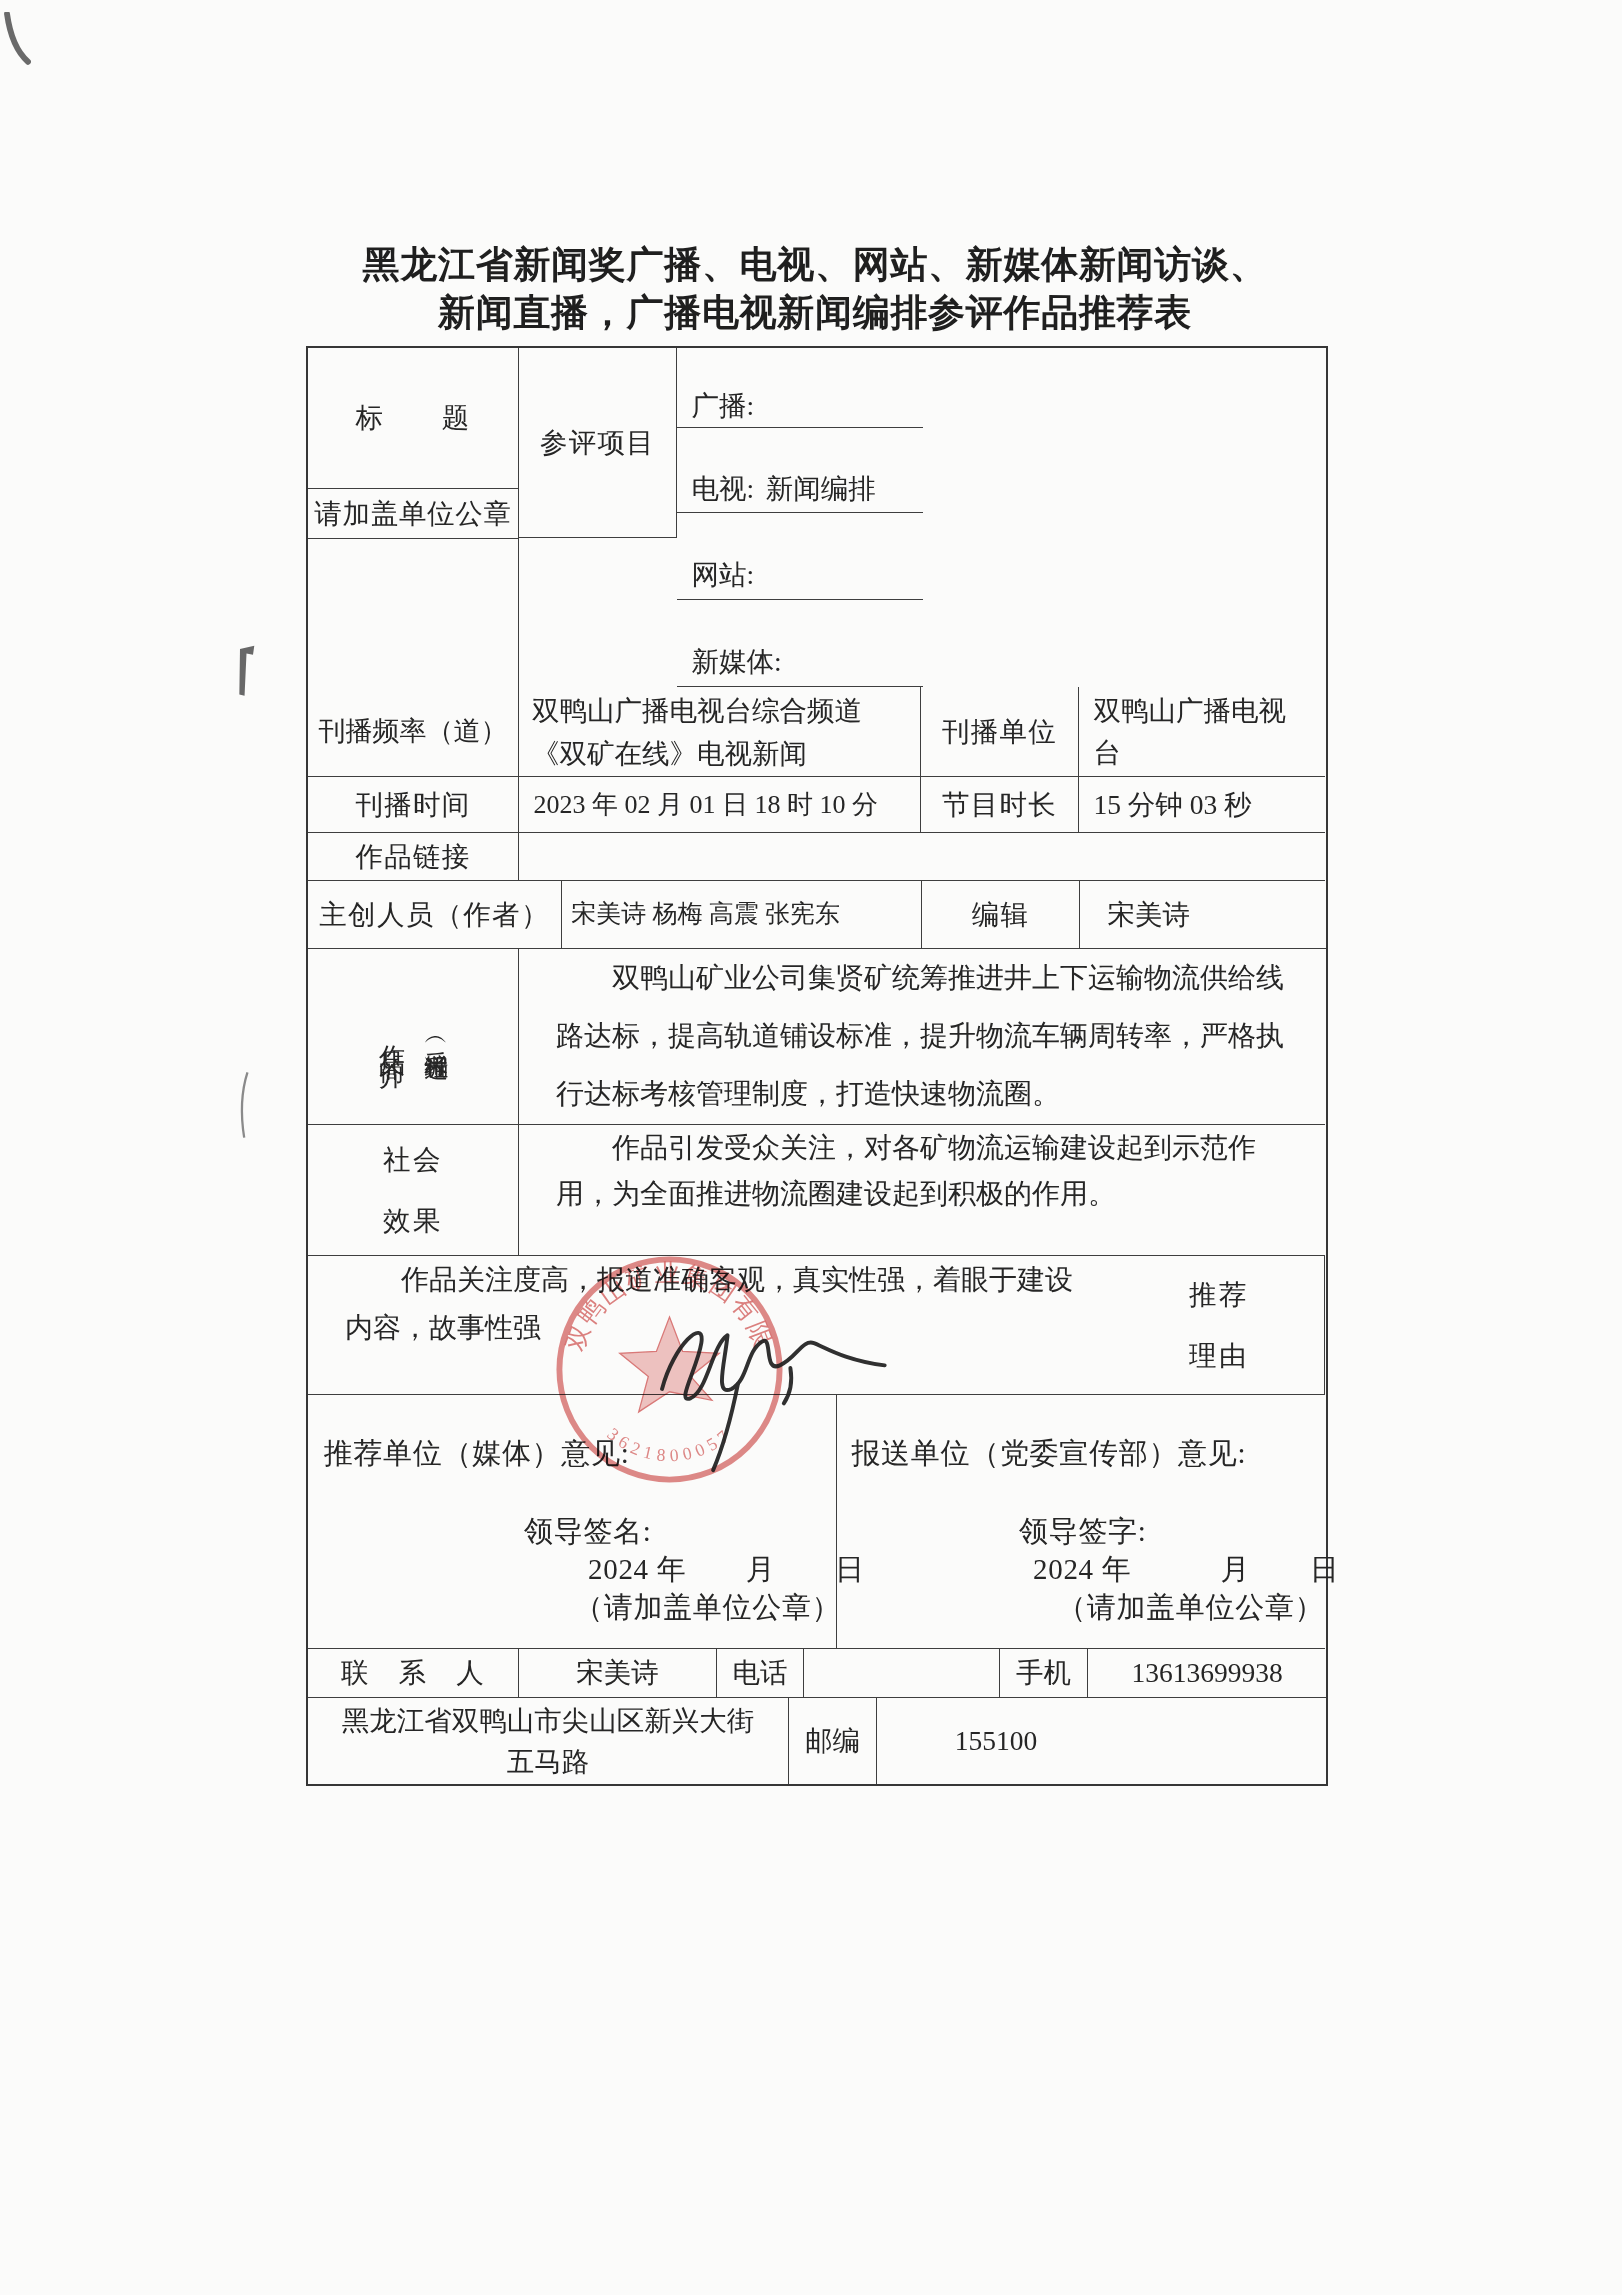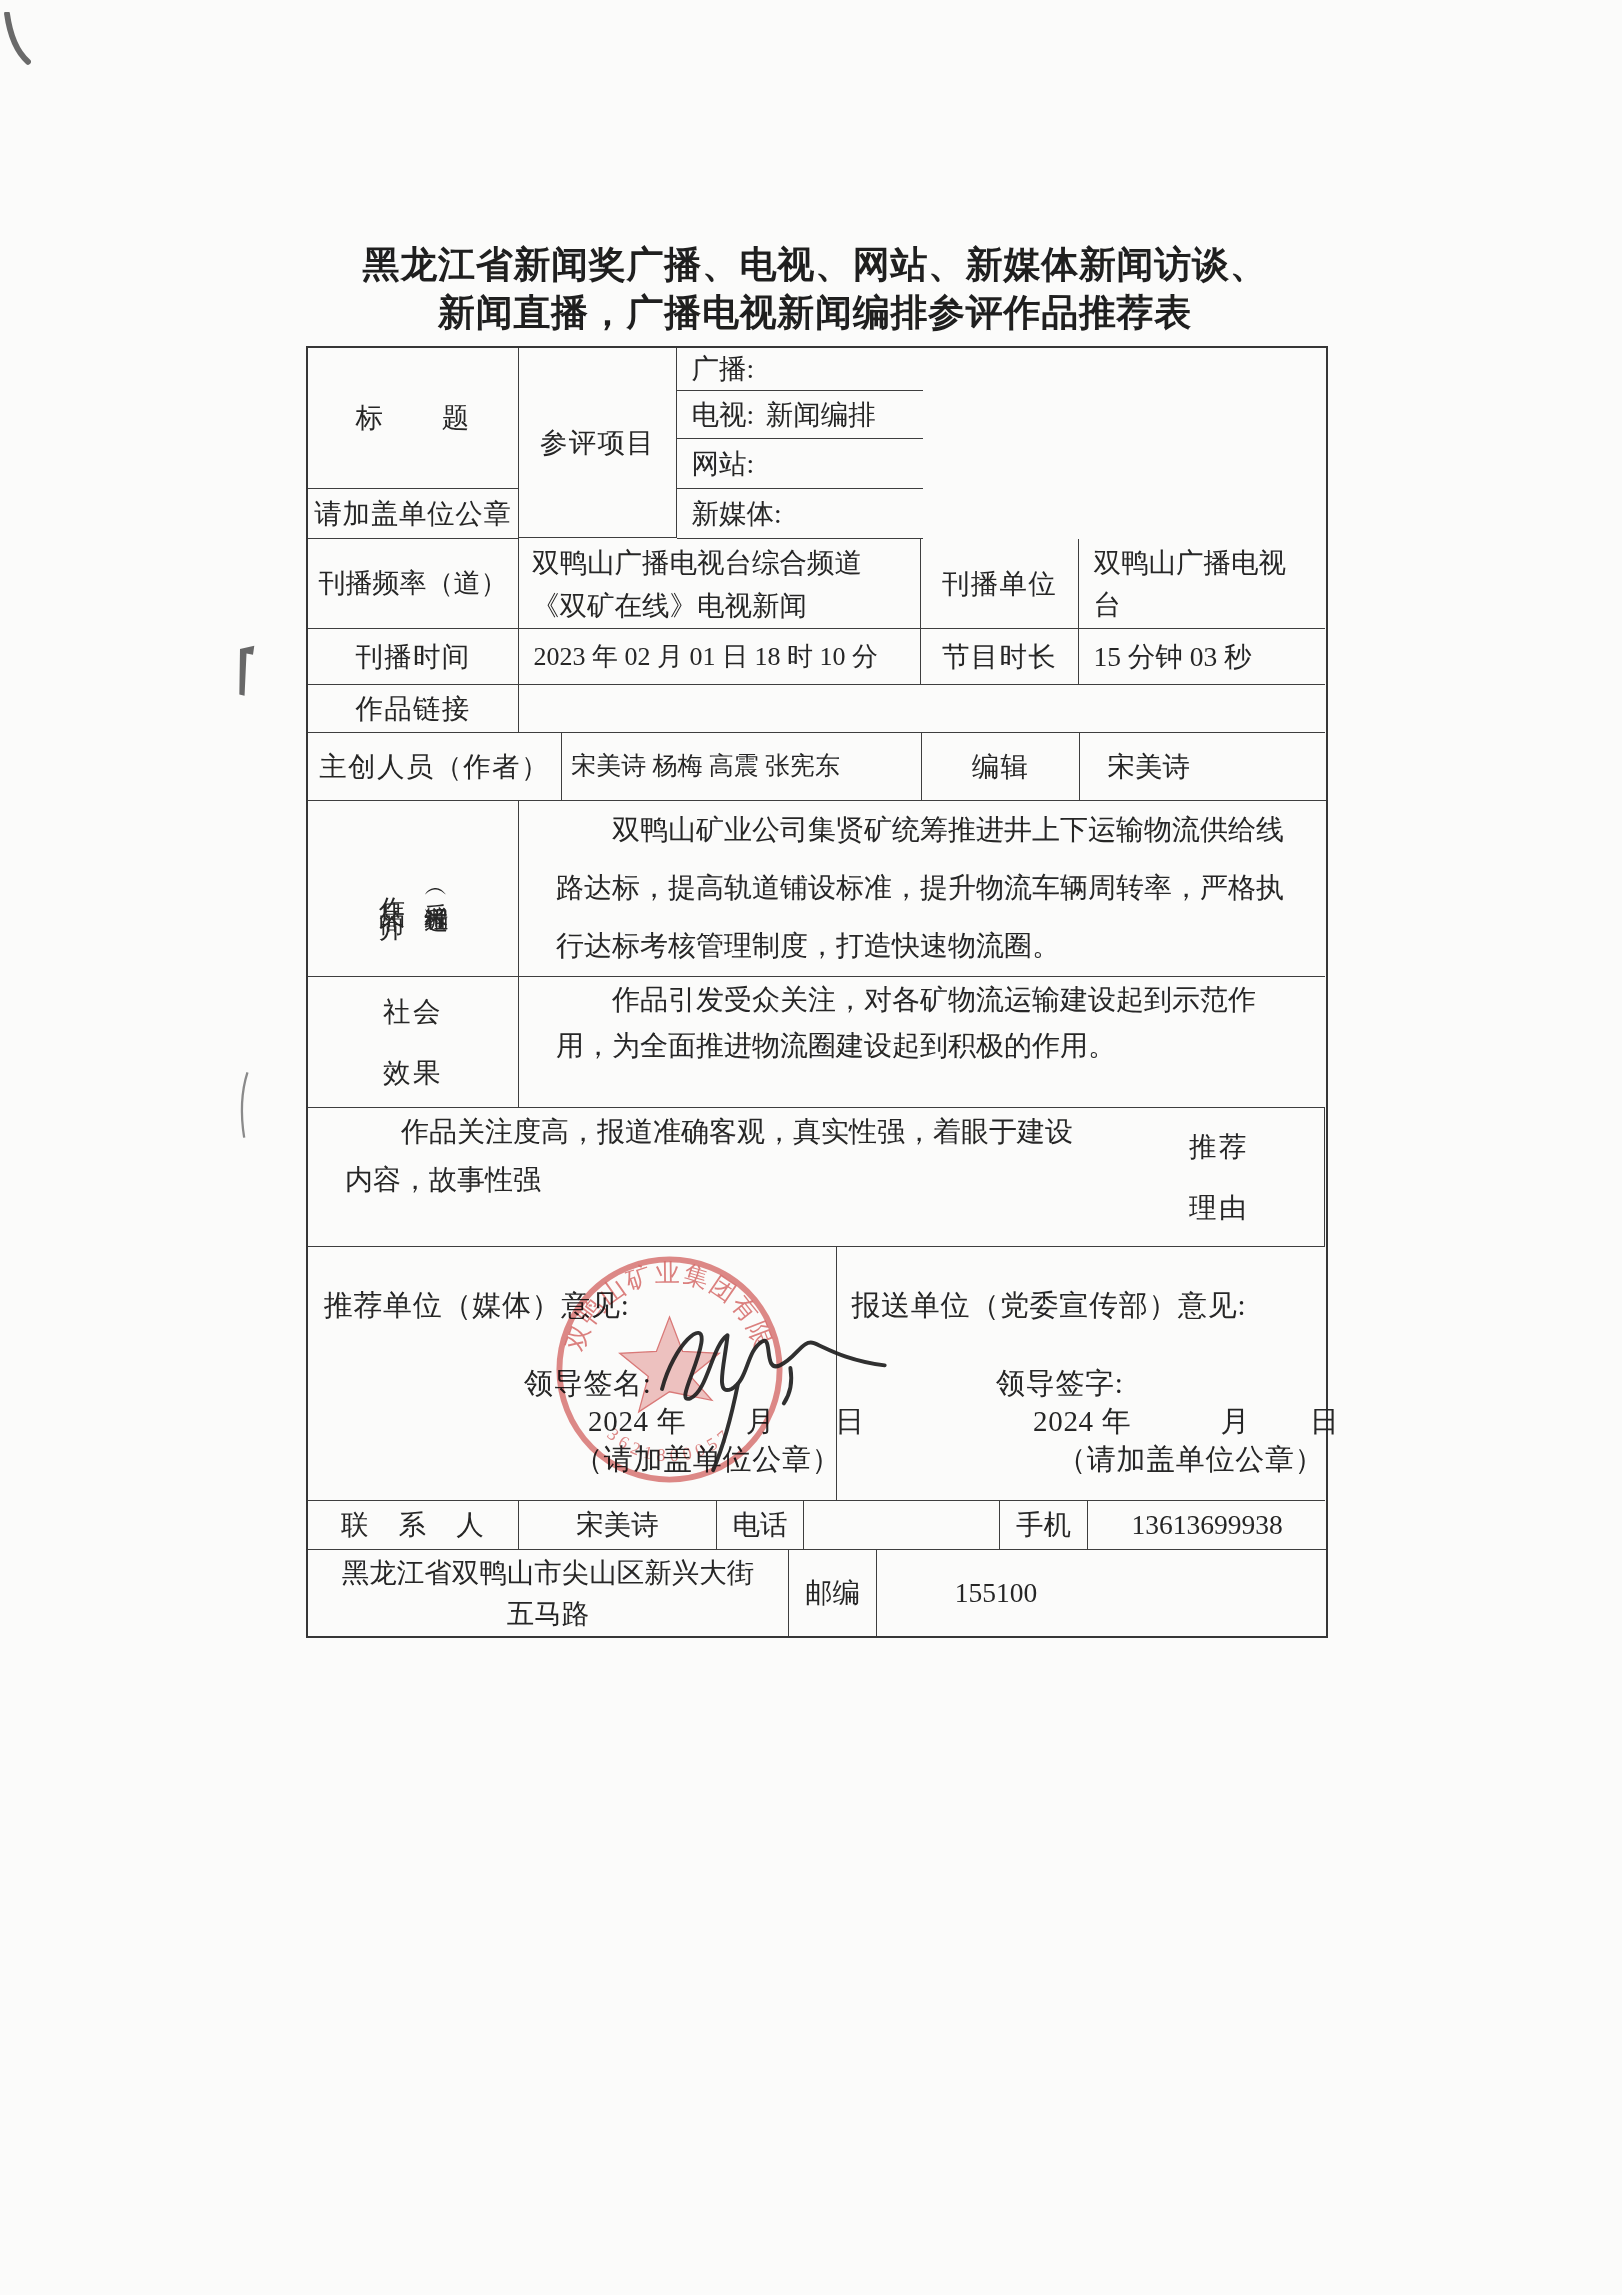--- a/index.html
+++ b/index.html
@@ -30,21 +30,21 @@
   .val{padding-left:14.4px;}
   .cell-titleval{
     align-items:flex-start; padding:17px 10.5px 0 13px;
     font-family:"Liberation Sans","DejaVu Sans",sans-serif;
     font-weight:700; font-size:26px; line-height:42px; letter-spacing:0;
   }
   .val-channel{padding:0 36px 0 13px; font-size:27.5px; line-height:43px;}
   .val-unit{padding:0 19.6px 0 14.4px; font-size:27.5px; line-height:42px;}
   .val-time{white-space:nowrap; font-size:26px;}
   .val-creators{white-space:nowrap; font-size:25px; padding-left:9.2px;}
-  .cat{padding-left:14.4px; gap:11.8px;}
+  .cat{padding-left:14.4px; gap:11.8px;margin-top:37px;}
   .para{display:flex; align-items:flex-start; padding:0 33px 0 37px;}
   .para > div{text-indent:2em; width:100%;}
   .para-intro > div{font-size:28px; line-height:58px;}
   .para-social > div{font-size:28px; line-height:46px;}
   .para-reason > div{font-size:28px; line-height:48px;}
   .vlabel{display:flex; justify-content:center; align-items:center; gap:7.9px;}
   .vlabel span{writing-mode:vertical-rl; text-orientation:mixed; font-size:26px; letter-spacing:6.5px;}
   .vlabel .sub{font-size:24px; letter-spacing:2.6px;}
   .twoline{flex-direction:column; justify-content:center; gap:21px; display:flex; letter-spacing:2.6px;}
   .opinion{display:block; font-size:29px;}
@@ -149,21 +149,21 @@
 
     <div class="row">
       <div class="cell opinion" style="width:529px; height:254px;">
         <div class="op-item" style="left:15.7px; top:37px;">推荐单位（媒体）意见:</div>
         <div class="op-item" style="left:216px; top:115px;">领导签名:</div>
         <div class="op-item" style="left:280px; top:153px;">2024 年　　月　　日</div>
         <div class="op-item" style="left:266px; top:191px;">（请加盖单位公章）</div>
       </div>
       <div class="cell opinion nr" style="width:488px; height:254px;">
         <div class="op-item" style="left:14.4px; top:37px;">报送单位（党委宣传部）意见:</div>
-        <div class="op-item" style="left:159px; top:115px;">领导签字:</div>
+        <div class="op-item" style="left:182px; top:115px;">领导签字:</div>
         <div class="op-item" style="left:196px; top:153px;">2024 年　　　月　　日</div>
         <div class="op-item" style="left:220px; top:191px;">（请加盖单位公章）</div>
       </div>
     </div>
 
     <div class="row">
       <div class="cell label" style="width:211px; height:49px;">联　系　人</div>
       <div class="cell center" style="width:198px; height:49px;">宋美诗</div>
       <div class="cell label" style="width:87px; height:49px; letter-spacing:0;">电话</div>
       <div class="cell center" style="width:196px; height:49px;"></div>

